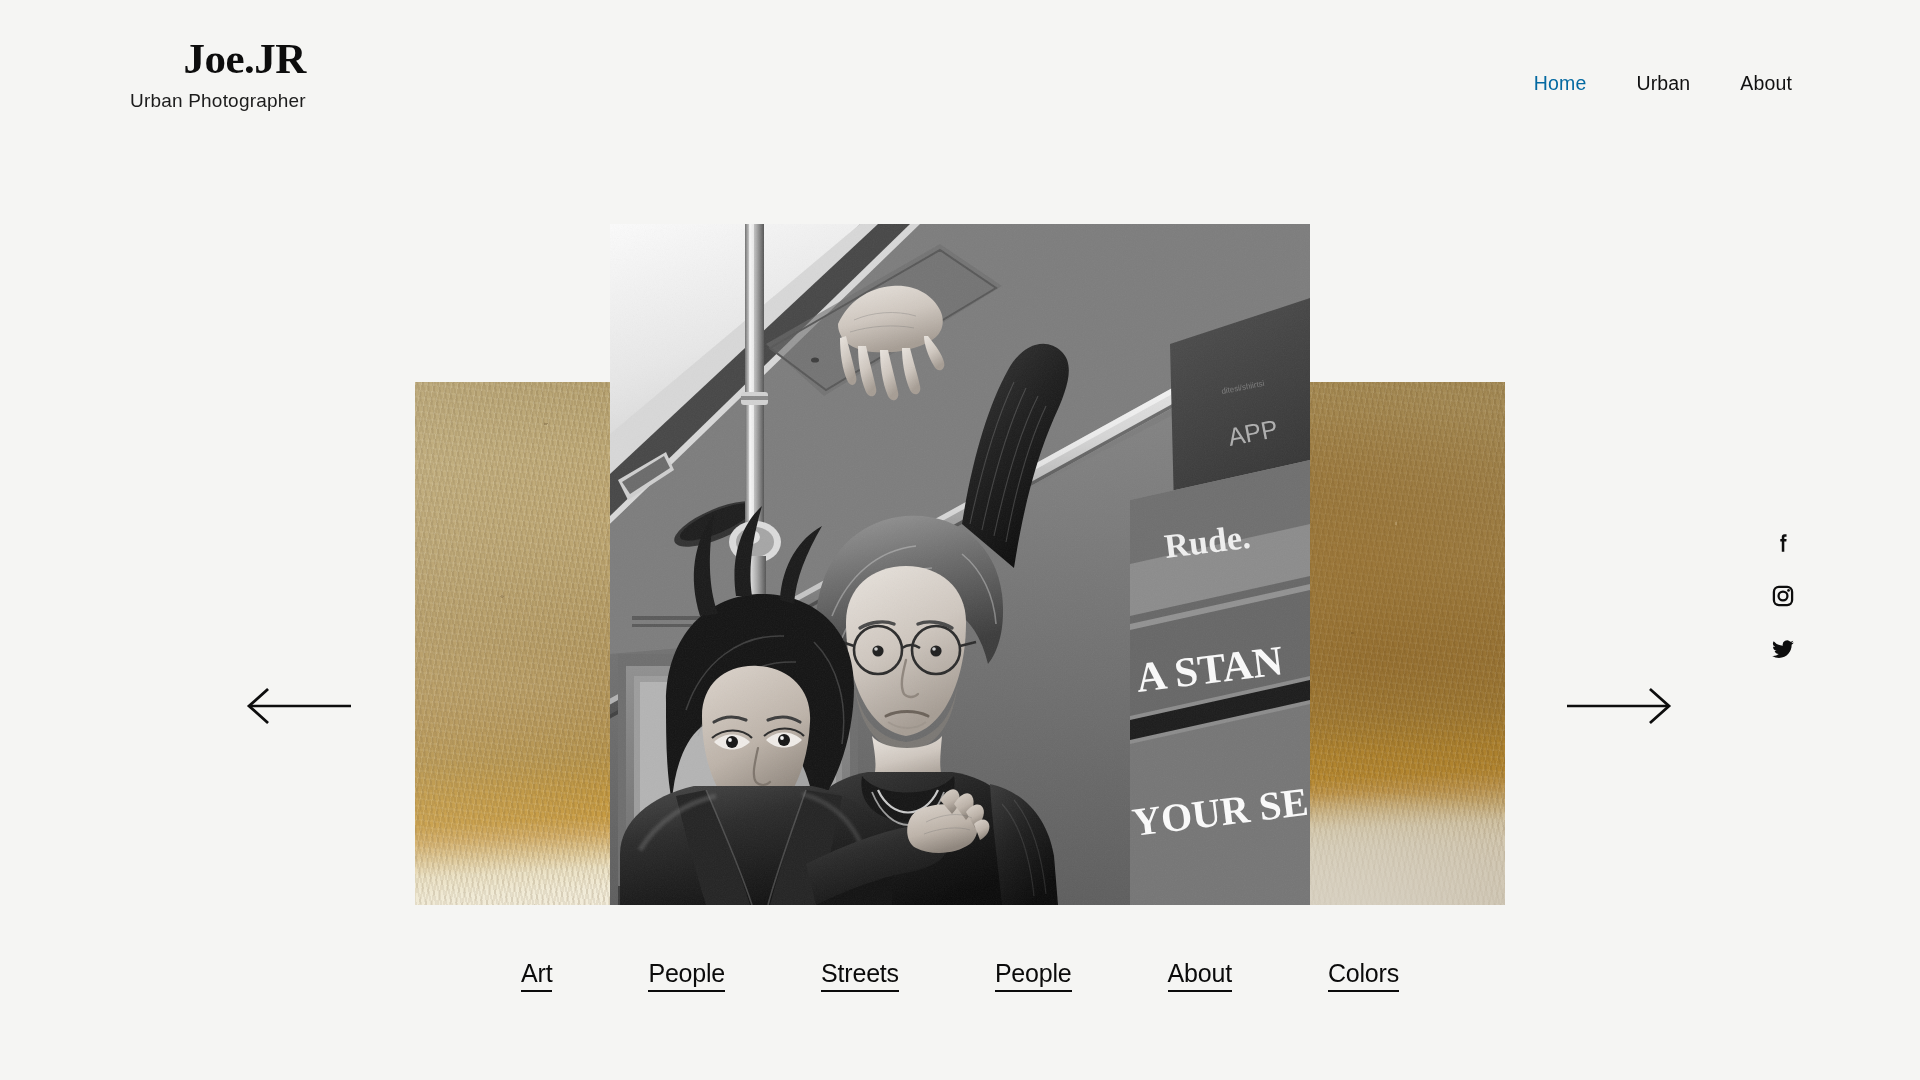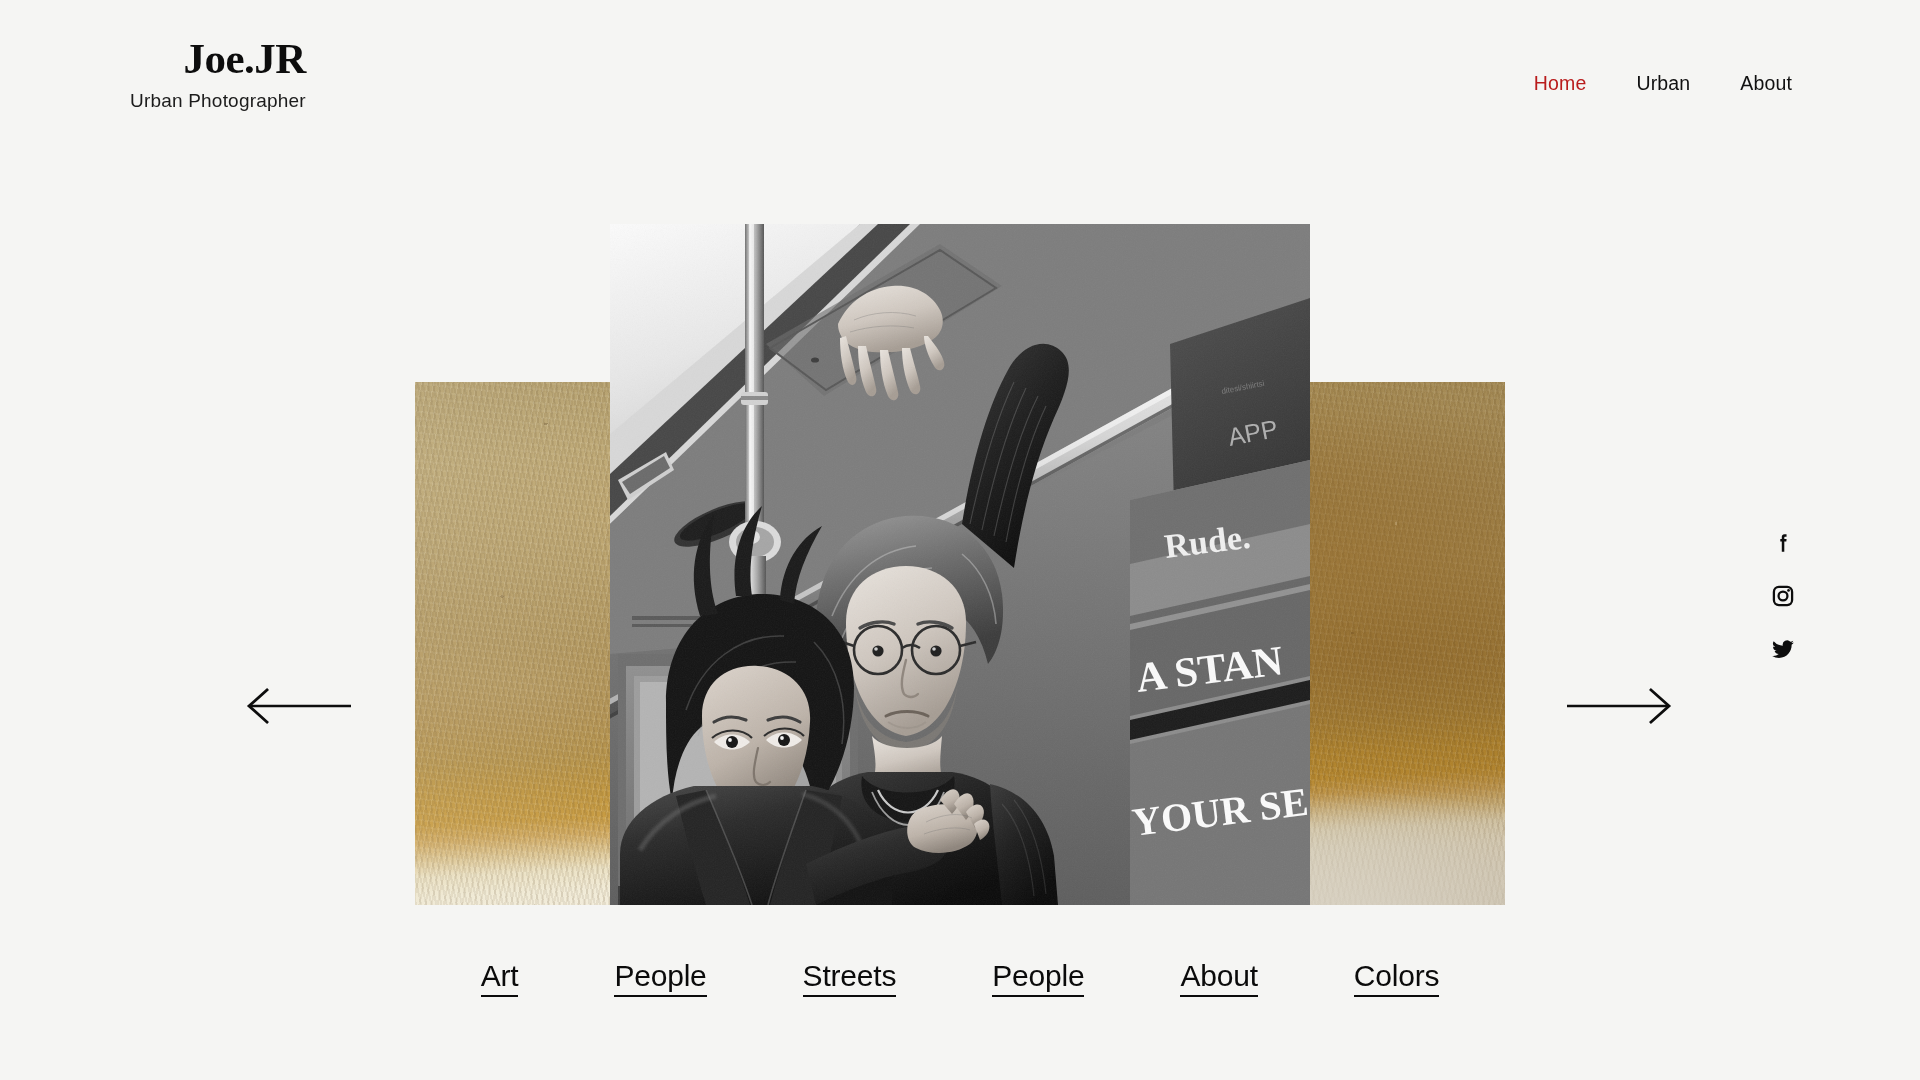--- a/index.html
+++ b/index.html
@@ -56,21 +56,21 @@
   }
   .nav-link {
     font-size:19.5px;
     font-weight:400;
     letter-spacing:0.15px;
     color:#111111;
     text-decoration:none;
     cursor:pointer;
     white-space:nowrap;
   }
-  .nav-link.is-muted { color:#b91c1c; }
+  .nav-link.is-muted { color:#0369a1; }
 
   
   .hero {
     position:absolute;
     left:0; top:0;
     width:1920px; height:1080px;
   }
 
   
   .texture-panel {
@@ -196,21 +196,21 @@
   .category-nav {
     position:absolute;
     left:0; top:960px;
     width:1920px;
     display:flex;
     justify-content:center;
     align-items:baseline;
     gap:0;
   }
   .category-link {
-    font-size:30px;
+    font-size:25px;
     font-weight:400;
     letter-spacing:-0.2px;
     color:#0b0b0b;
     text-decoration:none;
     border-bottom:2.5px solid #0b0b0b;
     padding-bottom:3px;
     margin:0 48px;
     line-height:1.08;
     white-space:nowrap;
     cursor:pointer;

